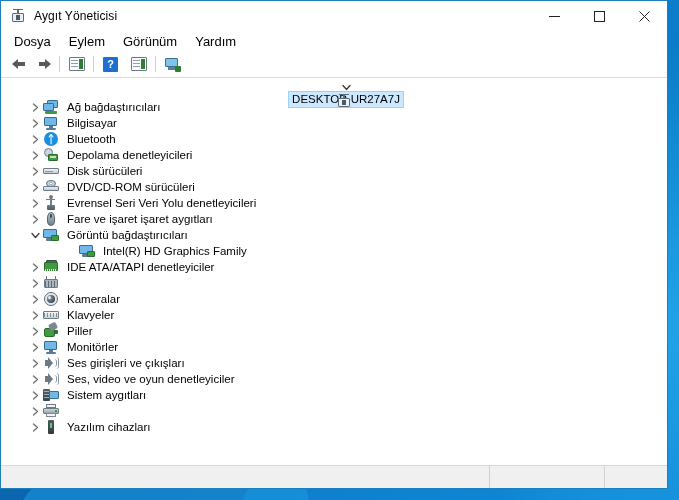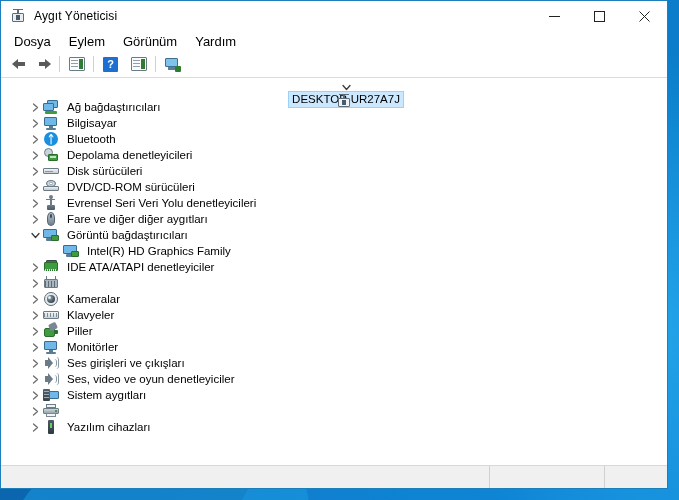--- a/index.html
+++ b/index.html
@@ -301,21 +301,21 @@
     height: 15px;
     line-height: 15px;
     display: inline-block;
   }
   .node.selected .label {
     background: #cce8ff;
     outline: 1px solid #99d1ff;
   }
   .lvl0 { padding-left: 24px; flex-direction: column; }
   .lvl1 { padding-left: 26px; }
-  .lvl2 { padding-left: 62px; }
+  .lvl2 { padding-left: 78px; }
 
   
   .ic { position: absolute; }
 
   
   .mon-scr {
     left: 1px; top: 2px; width: 13px; height: 9px;
     background: #6fb8e8;
     border: 1px solid #3a6c8f;
     box-sizing: border-box;
@@ -737,21 +737,21 @@
       <div class="node lvl1">
         <div class="twisty">
           <svg width="9" height="9" viewBox="0 0 9 9">
               <path d="M2.5 1 L6.5 4.5 L2.5 8" fill="none" stroke="#6b6b6b" stroke-width="1.3" stroke-linecap="round" stroke-linejoin="round"></path>
             </svg>
         </div>
         <div class="icon">
           <div class="ic mouse-body"></div>
             <div class="ic mouse-wheel"></div>
         </div>
-        <div class="label">Fare ve diğer diğer aygıtları</div>
+        <div class="label">Fare ve işaret işaret aygıtları</div>
       </div>
 
       <div class="node lvl1">
         <div class="twisty">
           <svg width="9" height="9" viewBox="0 0 9 9">
               <path d="M1 2.5 L4.5 6.5 L8 2.5" fill="none" stroke="#3b3b3b" stroke-width="1.3" stroke-linecap="round" stroke-linejoin="round"></path>
             </svg>
         </div>
         <div class="icon">
           <div class="ic da-scr"></div>

